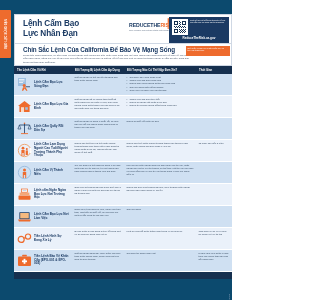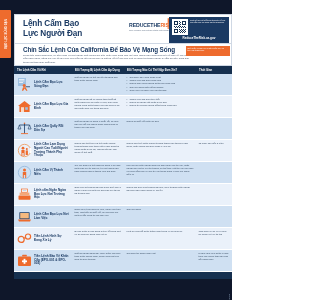--- a/index.html
+++ b/index.html
@@ -5,21 +5,21 @@
   * { box-sizing: border-box; margin: 0; padding: 0; }
   html, body {
     width: 232px; height: 300px;
     background: #ffffff;
     font-family: "Liberation Sans", sans-serif;
     overflow: hidden;
   }
   #page {
     position: relative;
     width: 232px; height: 300px;
-    background: #0f172a;
+    background: #0c4a6e;
   }
 
   
   .side-tab {
     position: absolute;
     left: 0; top: 10px;
     width: 11px; height: 48px;
     background: #EE6B2D;
     border-top-right-radius: 1px;
     border-bottom-right-radius: 1px;
@@ -250,21 +250,21 @@
 
 <div id="page">
 
   <div class="side-tab">
     <div class="side-tab-label">BẠO LỰC SÚNG ĐẠN</div>
   </div>
 
   <div class="header">
     <div class="header-title">
       <span>Lệnh Cấm Bạo</span>
-      <span>Lực Người Đạn</span>
+      <span>Lực Nhân Đạn</span>
     </div>
 
     <div class="rtr-logo">
       <div class="rtr-words">
         <span class="r1">REDUCE</span><span class="r2">THE</span><span class="r3">RISK</span>
       </div>
       <div class="rtr-sub">Gun Violence Prevention Starts With Smart Laws</div>
       <div class="rtr-flag">
         <svg width="13" height="13" viewBox="0 0 13 13">
           <path d="M3.2 12 L3.2 1.2" stroke="#EE6B2D" stroke-width="1.1" fill="none"></path>

